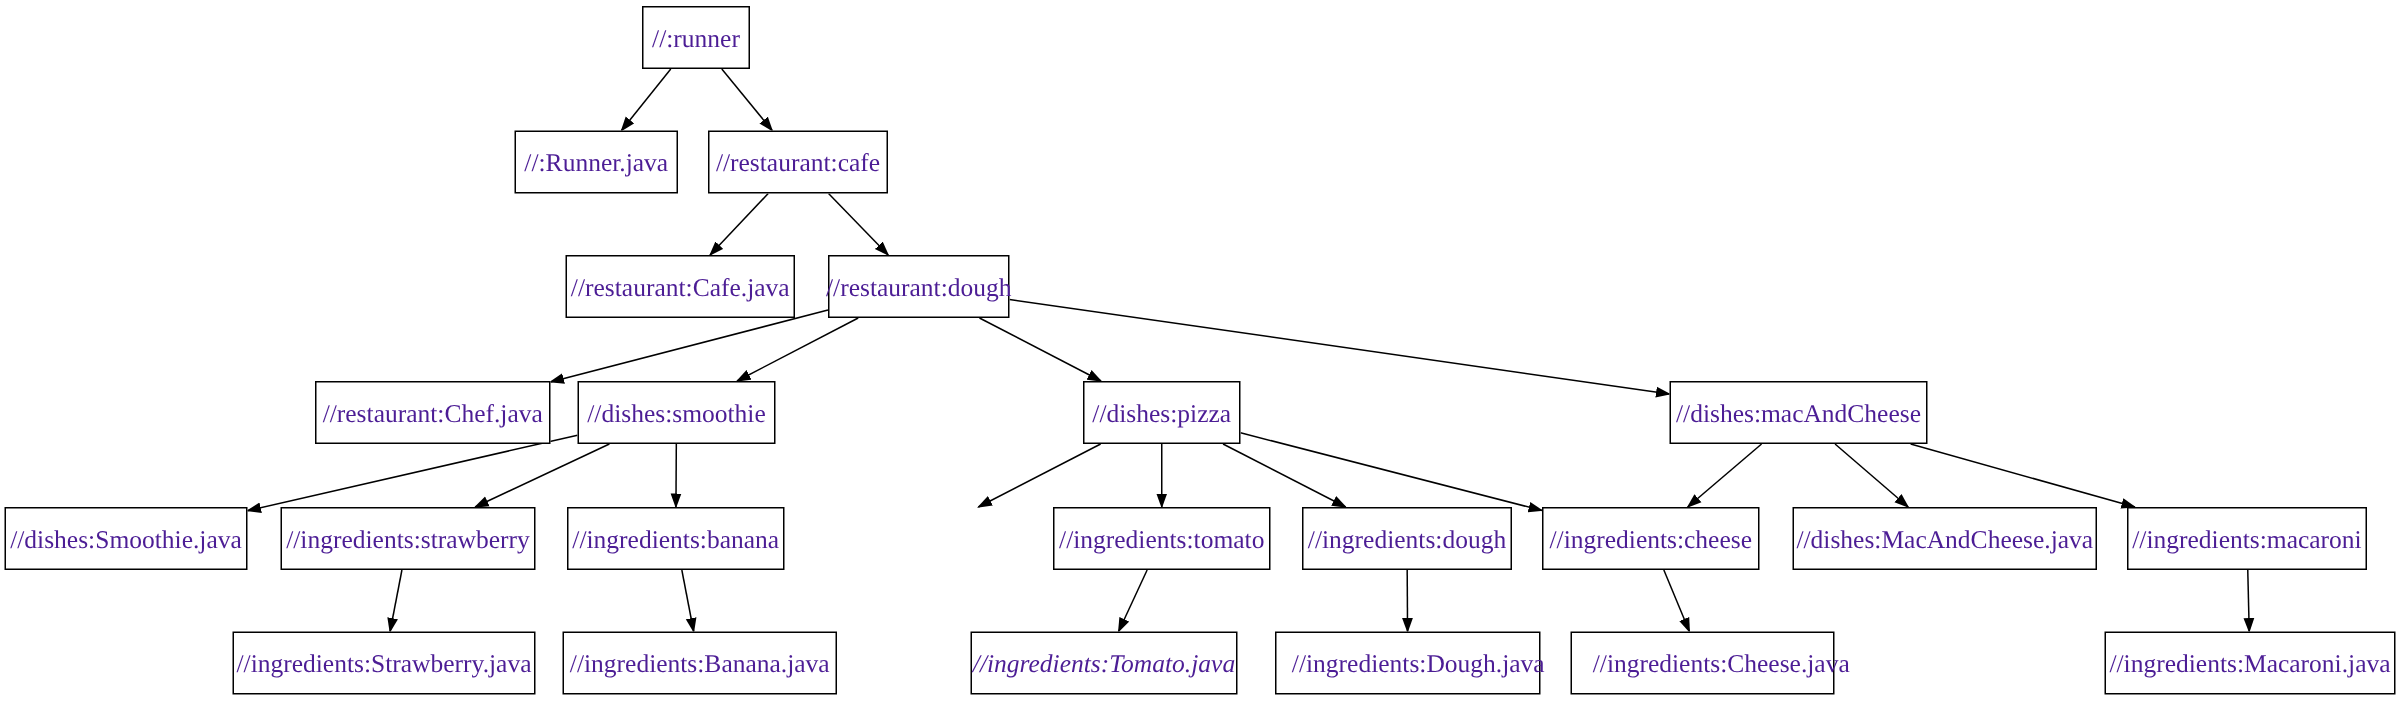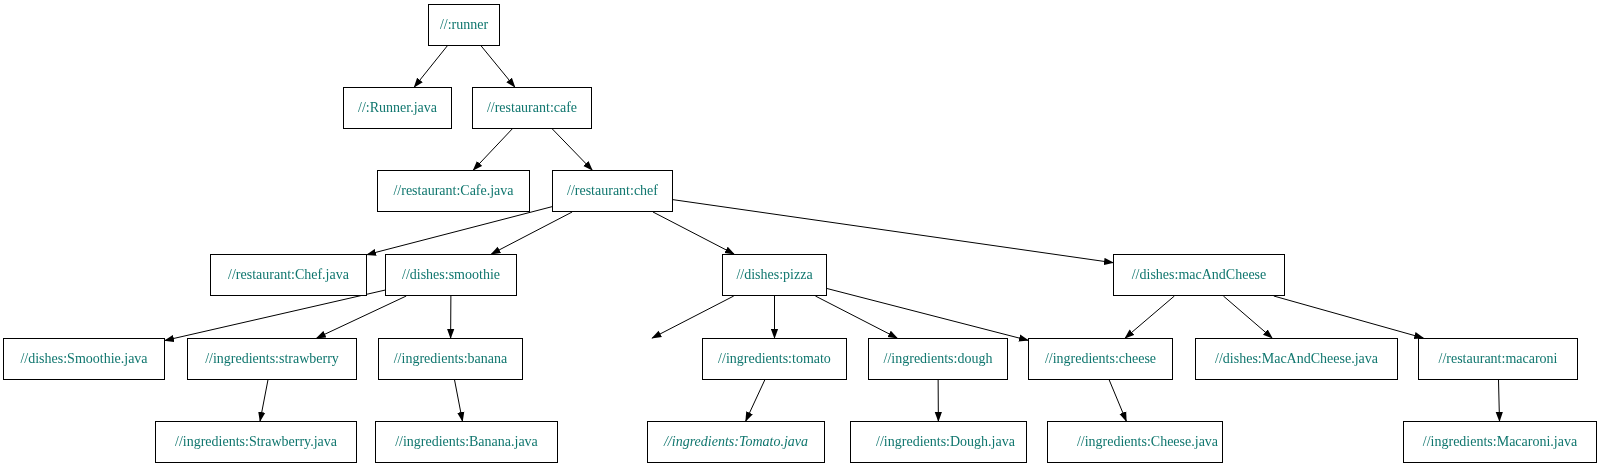--- a/index.html
+++ b/index.html
@@ -32,22 +32,22 @@
   .node {
     position: absolute;
     box-sizing: border-box;
     background: #ffffff;
     border: 1px solid #000000;
     display: flex;
     align-items: center;
     justify-content: center;
   }
   .node span {
-    font-size: 14px;
-    color: #0f766e;
+    font-size: 17px;
+    color: #4c1d95;
     white-space: nowrap;
     line-height: 1;
   }
   .edge-line {
     stroke: #000000;
     stroke-width: 1;
   }
 </style>
 </head>
 <body>
@@ -93,21 +93,21 @@
       <div class="node" style="left: 343px; top: 87px; width: 109px; height: 42px; background: rgb(255, 255, 255); border-color: rgb(0, 0, 0);">
         <span>//:Runner.java</span>
       </div>
       <div class="node" style="left: 472px; top: 87px; width: 120px; height: 42px; background: rgb(255, 255, 255); border-color: rgb(0, 0, 0);">
         <span>//restaurant:cafe</span>
       </div>
       <div class="node" style="left: 377px; top: 170px; width: 153px; height: 42px; background: rgb(255, 255, 255); border-color: rgb(0, 0, 0);">
         <span>//restaurant:Cafe.java</span>
       </div>
       <div class="node" style="left: 552px; top: 170px; width: 121px; height: 42px; background: rgb(255, 255, 255); border-color: rgb(0, 0, 0);">
-        <span>//restaurant:chef</span>
+        <span>//restaurant:dough</span>
       </div>
       <div class="node" style="left: 210px; top: 254px; width: 157px; height: 42px; background: rgb(255, 255, 255); border-color: rgb(0, 0, 0);">
         <span>//restaurant:Chef.java</span>
       </div>
       <div class="node" style="left: 385px; top: 254px; width: 132px; height: 42px; background: rgb(255, 255, 255); border-color: rgb(0, 0, 0);">
         <span>//dishes:smoothie</span>
       </div>
       <div class="node" style="left: 722px; top: 254px; width: 105px; height: 42px; background: rgb(255, 255, 255); border-color: rgb(0, 0, 0);">
         <span>//dishes:pizza</span>
       </div>
@@ -129,21 +129,21 @@
       <div class="node" style="left: 868px; top: 338px; width: 140px; height: 42px; background: rgb(255, 255, 255); border-color: rgb(0, 0, 0);">
         <span>//ingredients:dough</span>
       </div>
       <div class="node" style="left: 1028px; top: 338px; width: 145px; height: 42px; background: rgb(255, 255, 255); border-color: rgb(0, 0, 0);">
         <span>//ingredients:cheese</span>
       </div>
       <div class="node" style="left: 1195px; top: 338px; width: 203px; height: 42px; background: rgb(255, 255, 255); border-color: rgb(0, 0, 0);">
         <span>//dishes:MacAndCheese.java</span>
       </div>
       <div class="node" style="left: 1418px; top: 338px; width: 160px; height: 42px; background: rgb(255, 255, 255); border-color: rgb(0, 0, 0);">
-        <span>//restaurant:macaroni</span>
+        <span>//ingredients:macaroni</span>
       </div>
       <div class="node" style="left: 375px; top: 421px; width: 183px; height: 42px; background: rgb(255, 255, 255); border-color: rgb(0, 0, 0);">
         <span>//ingredients:Banana.java</span>
       </div>
       <div class="node" style="left: 155px; top: 421px; width: 202px; height: 42px; background: rgb(255, 255, 255); border-color: rgb(0, 0, 0);">
         <span>//ingredients:Strawberry.java</span>
       </div>
       <div class="node" style="left: 647px; top: 421px; width: 178px; height: 42px; background: rgb(255, 255, 255); border-color: rgb(0, 0, 0); font-style: italic;">
         <span>//ingredients:Tomato.java</span>
       </div>

